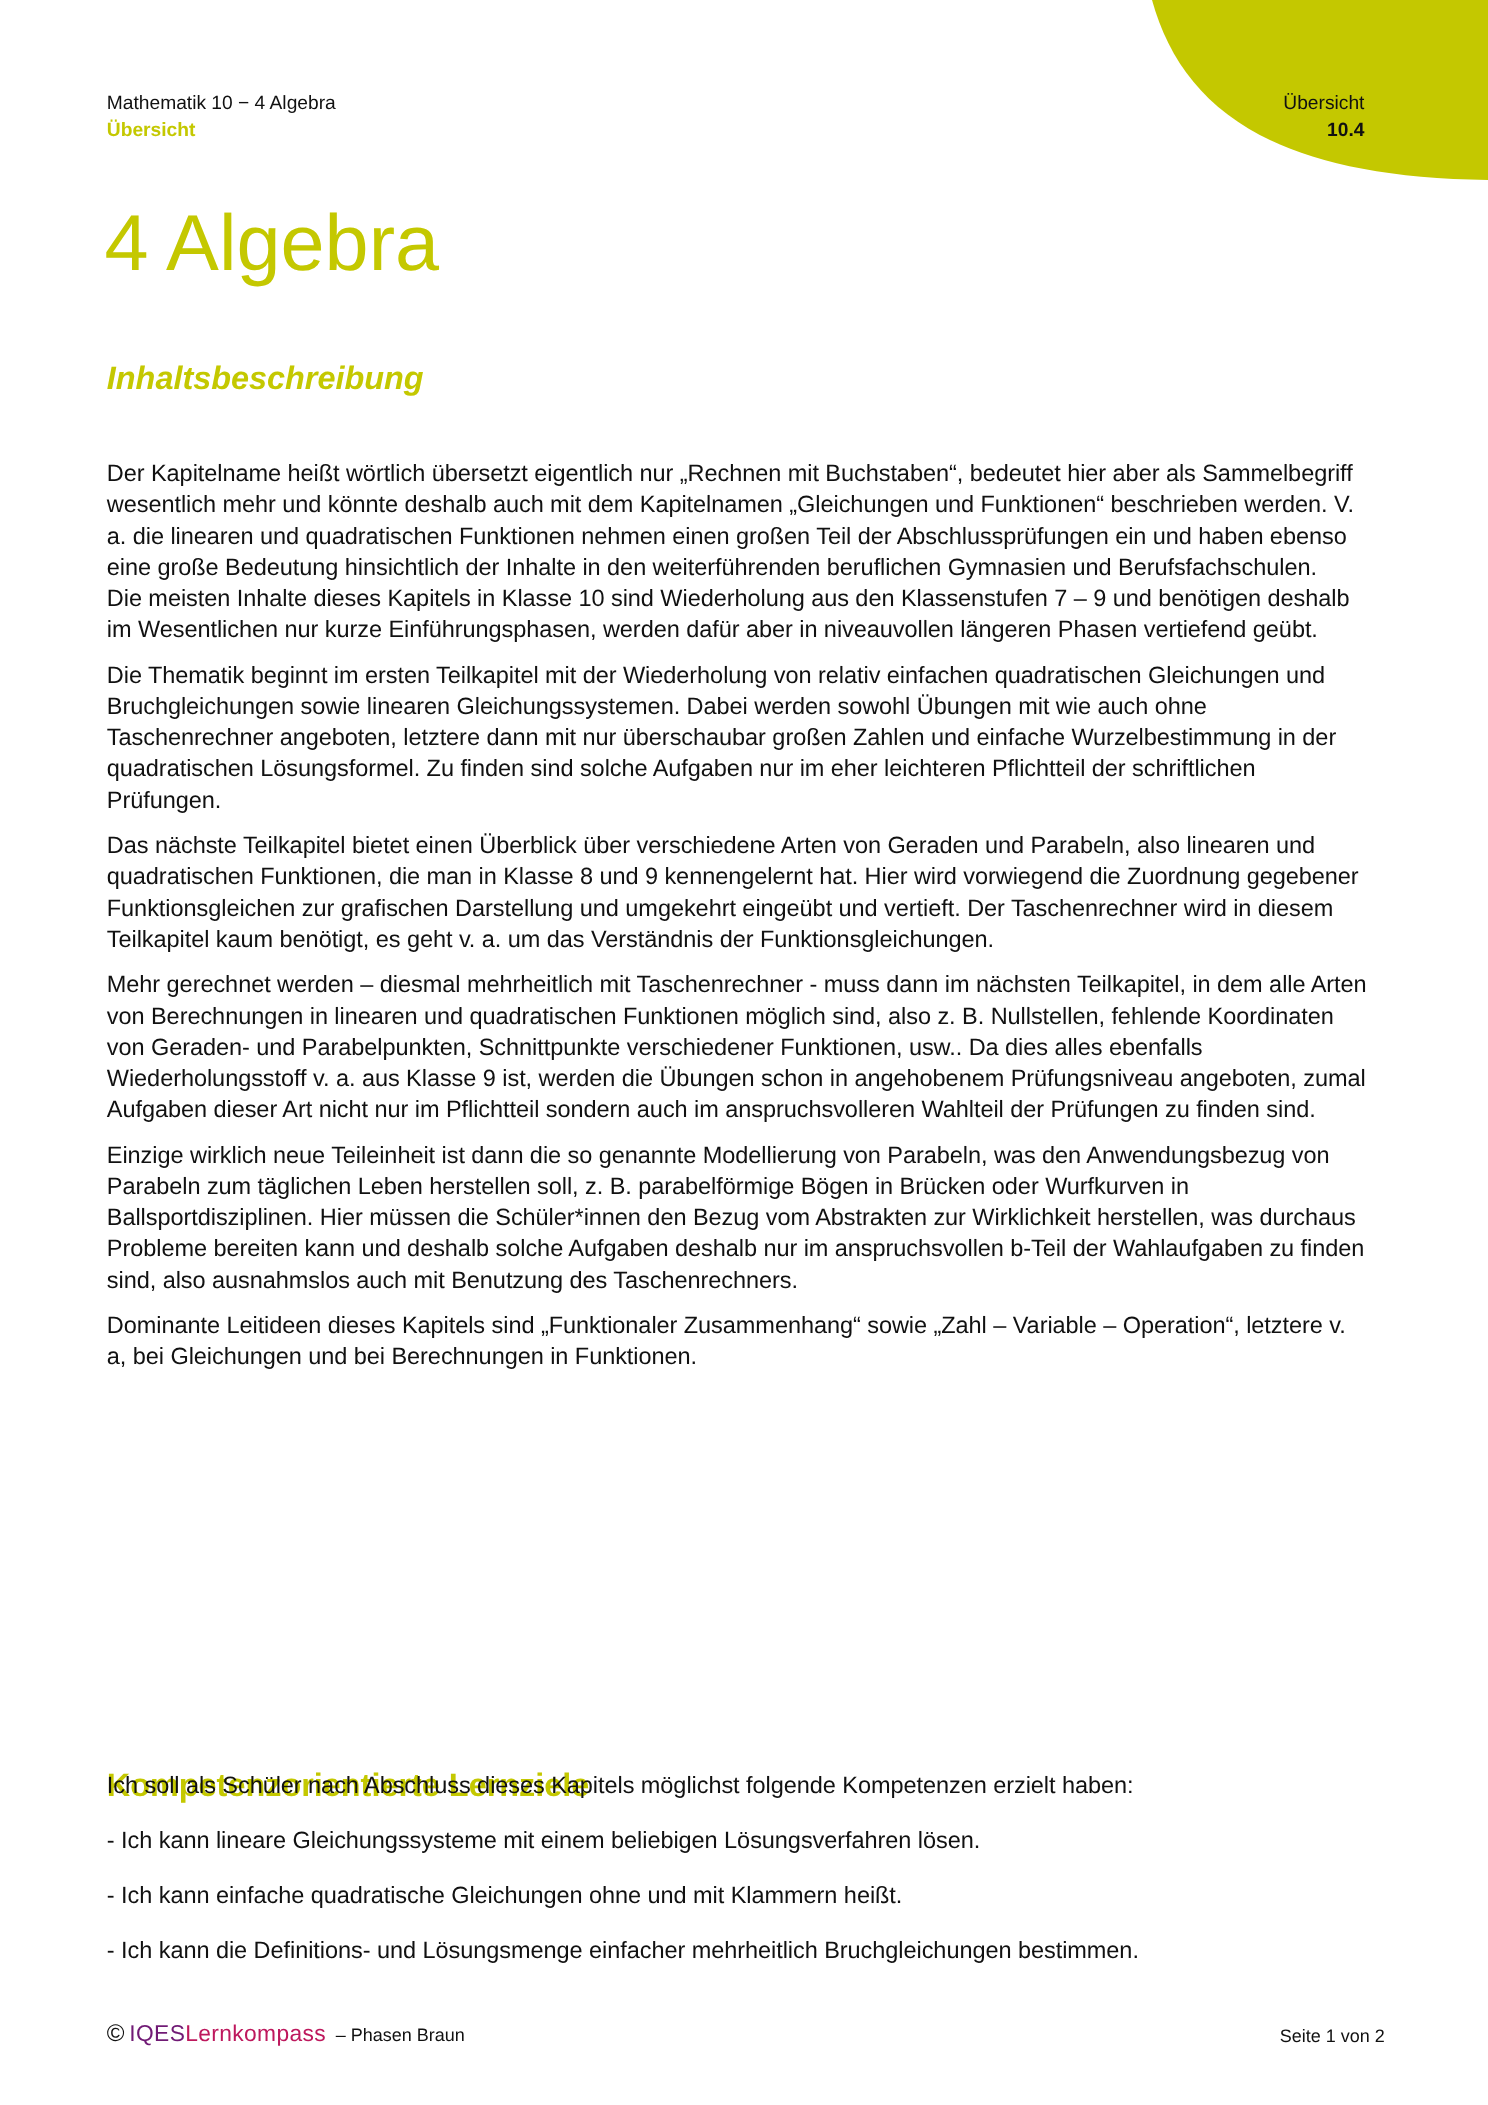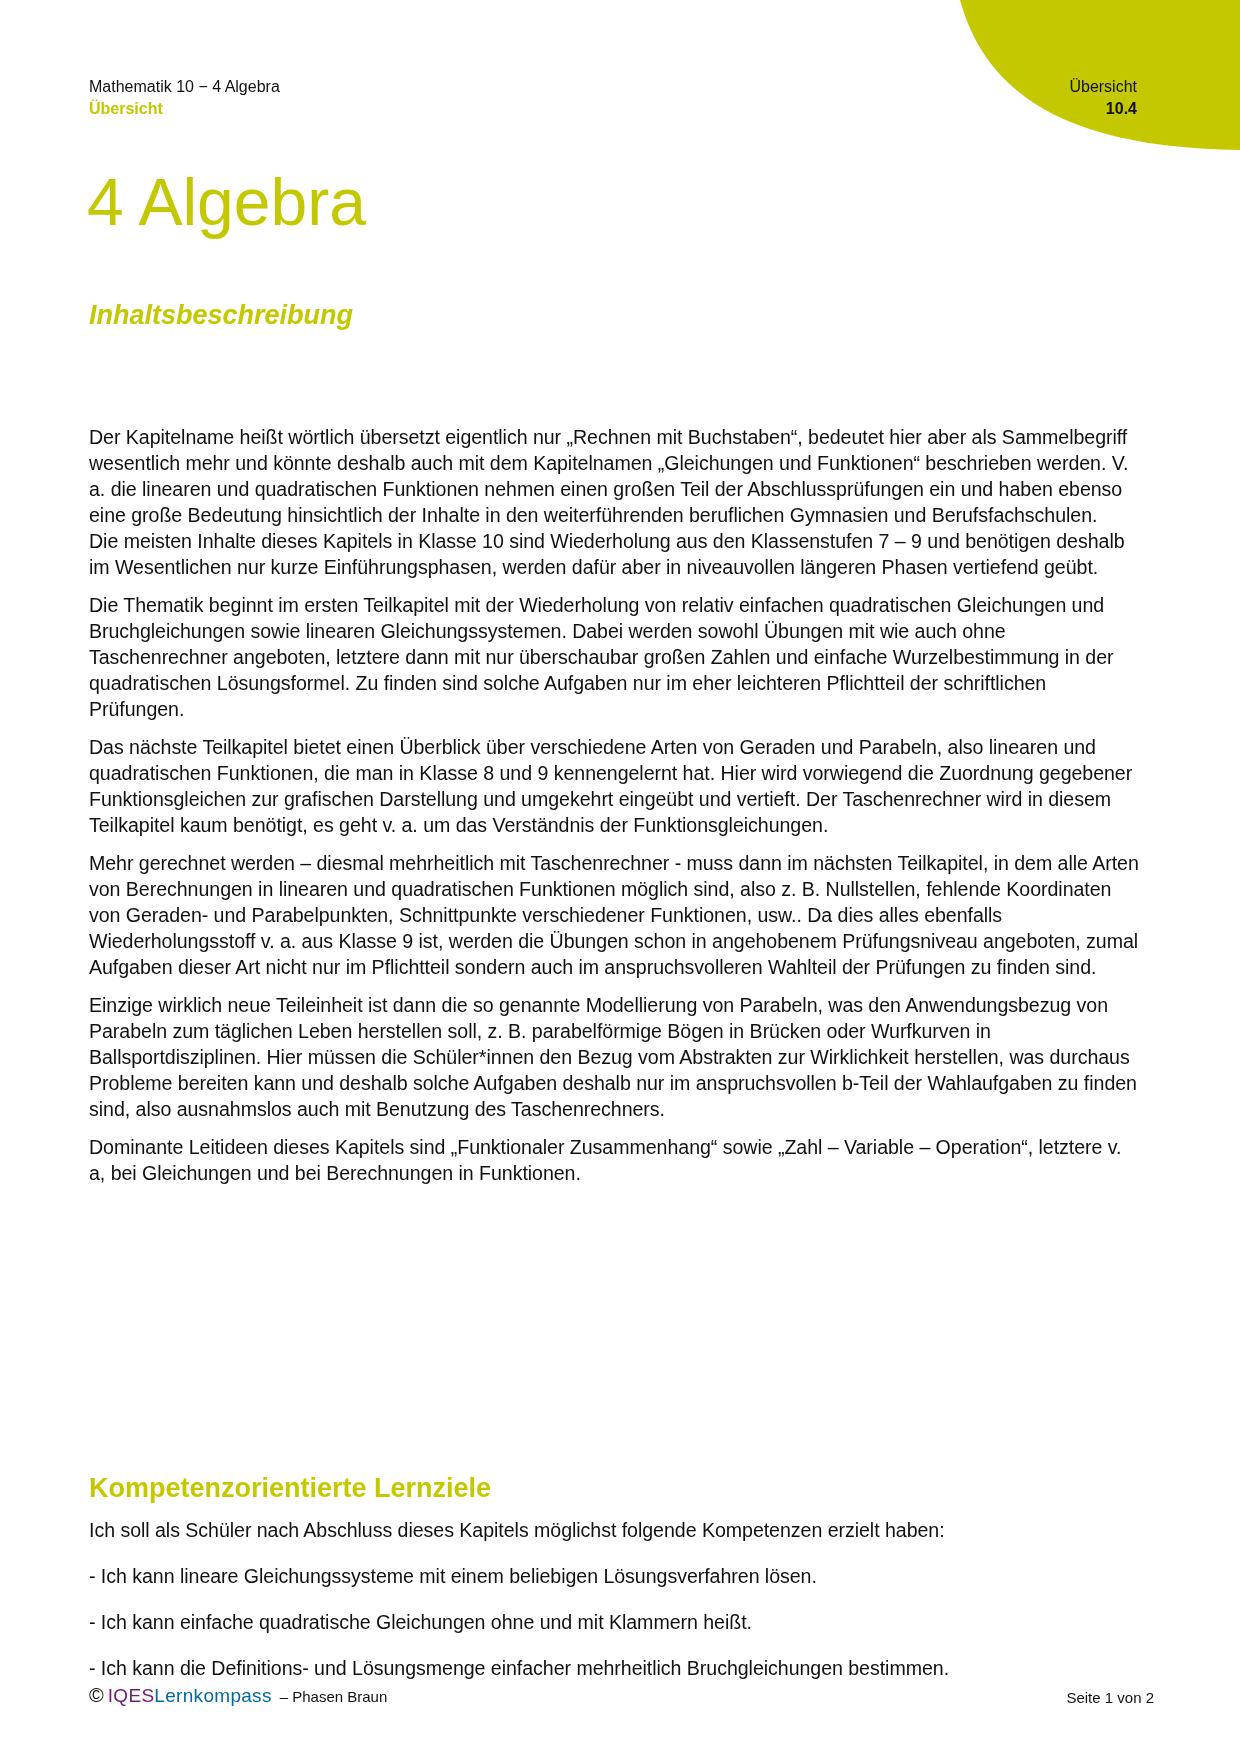--- a/index.html
+++ b/index.html
@@ -64,21 +64,20 @@
       color: #C4C800;
       font-weight: bold;
     }
     .body-block {
       position: absolute;
       left: 89px;
       width: 1050px;
       font-size: 19.6px;
       line-height: 26px;
       letter-spacing: -0.05px;
-      margin-top: 42px;
     }
     .body-block p {
       margin: 0 0 12px 0;
     }
     .body-block p.tight {
       margin-bottom: 0;
     }
     .goals p {
       margin: 0 0 20px 0;
     }
@@ -93,21 +92,21 @@
       gap: 4px;
     }
     .footer-left .copy {
       font-size: 20px;
     }
     .footer-left .brand-a {
       color: #701a75;
       letter-spacing: 0.3px;
     }
     .footer-left .brand-b {
-      color: #0369a1;
+      color: #be185d;
       letter-spacing: 0.3px;
     }
     .footer-left .author {
       font-size: 15px;
       margin-left: 4px;
     }
     .footer-right {
       position: absolute;
       right: 86px;
       top: 1688px;

